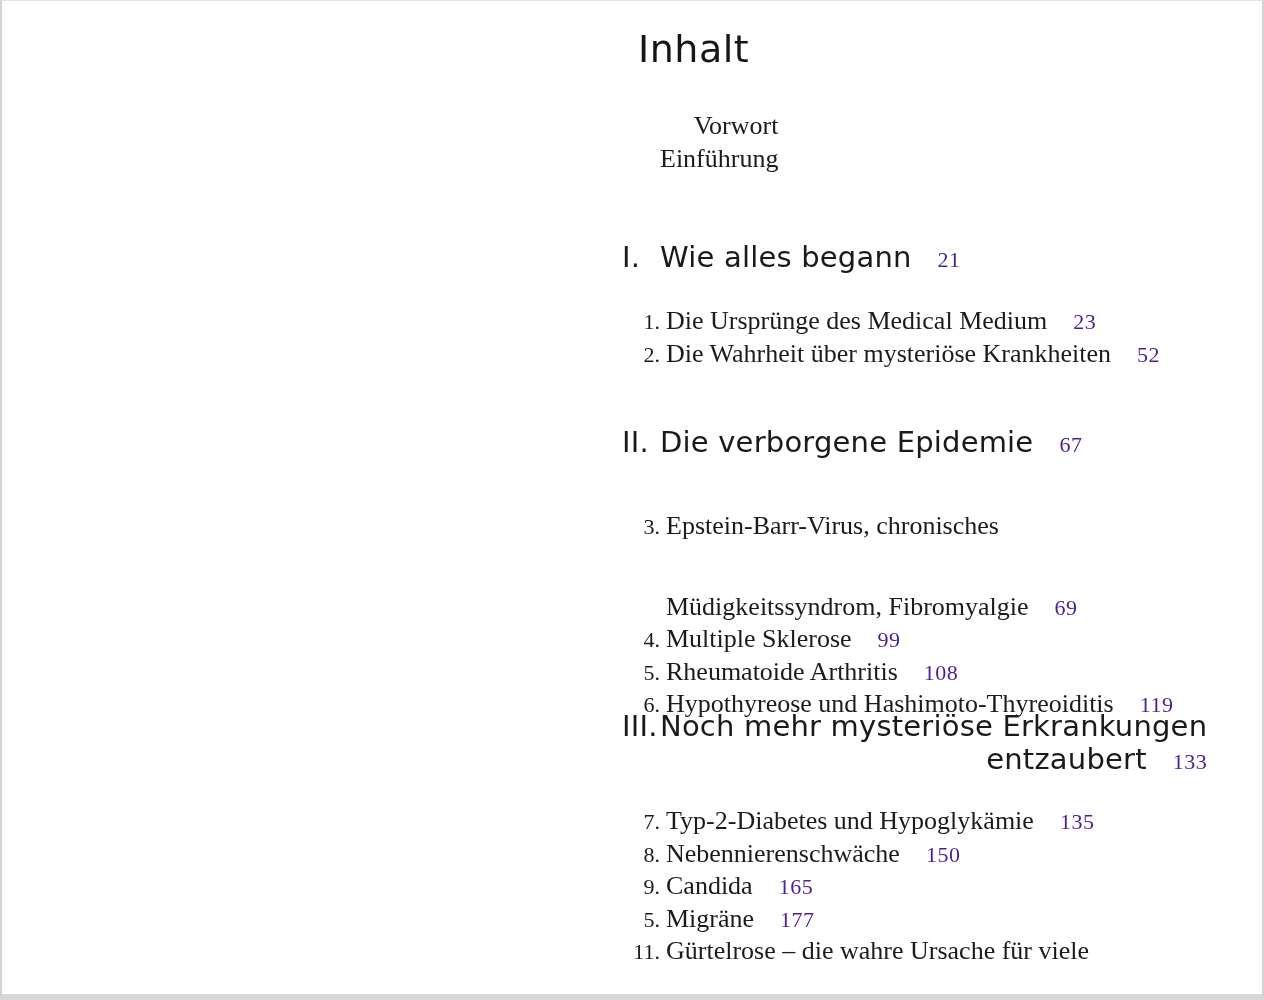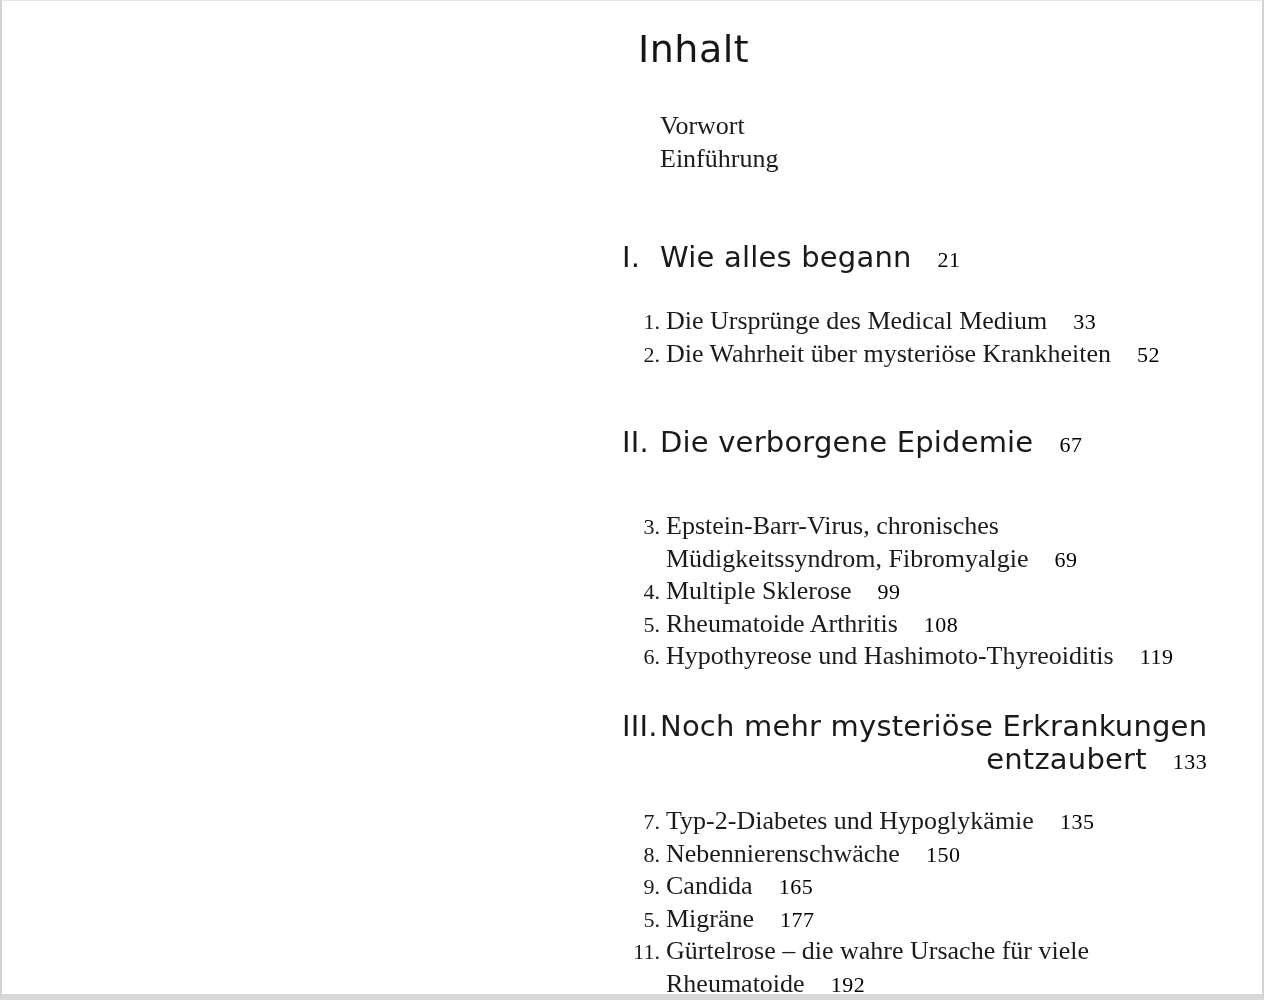--- a/index.html
+++ b/index.html
@@ -34,20 +34,21 @@
     letter-spacing: 0.5px;
     color: #161616;
   }
 
   .front {
     position: absolute;
     left: 38px; top: 108px;
     font-family: "Liberation Serif", "DejaVu Serif", serif;
     font-size: 26px;
     line-height: 33px;
+    text-align: right;
   }
 
   .shead {
     position: absolute;
     left: 0;
     font-family: "DejaVu Sans", "Liberation Sans", sans-serif;
     font-size: 29px;
     font-weight: 500;
     line-height: 33px;
     letter-spacing: 0.2px;
@@ -61,35 +62,35 @@
   }
 
   .entries {
     position: absolute;
     left: 0;
     font-family: "Liberation Serif", "DejaVu Serif", serif;
     font-size: 26px;
     line-height: 31.5px;
   }
   .eline { white-space: nowrap; }
-  .eline.cont { padding-left: 44px; }
+  .eline.cont { padding-left: 44px; margin-top: 48px; }
   .num {
     display: inline-block;
     width: 38px;
     margin-right: 6px;
     text-align: right;
     font-size: 22px;
   }
   .pg {
     font-family: "Liberation Serif", "DejaVu Serif", serif;
     font-size: 22px;
     font-weight: 400;
     margin-left: 26px;
     letter-spacing: 0.5px;
-    color: #000000;
+    color: #4c1d95;
   }
 </style>
 </head>
 <body>
 
 <div class="page">
   <div class="content">
 
     <h1 class="title">Inhalt</h1>
 
@@ -99,21 +100,21 @@
     </div>
 
     <div class="shead" style="top:240px">
       <div class="sline">
         <span class="roman">I.</span><span>Wie alles begann</span><span class="pg">21</span>
       </div>
     </div>
 
     <div class="entries" style="top:304px">
       <div class="eline">
-        <span class="num">1.</span><span>Die Ursprünge des Medical Medium</span><span class="pg">33</span>
+        <span class="num">1.</span><span>Die Ursprünge des Medical Medium</span><span class="pg">23</span>
       </div>
       <div class="eline">
         <span class="num">2.</span><span>Die Wahrheit über mysteriöse Krankheiten</span><span class="pg">52</span>
       </div>
     </div>
 
     <div class="shead" style="top:425px">
       <div class="sline">
         <span class="roman">II.</span><span>Die verborgene Epidemie</span><span class="pg">67</span>
       </div>

